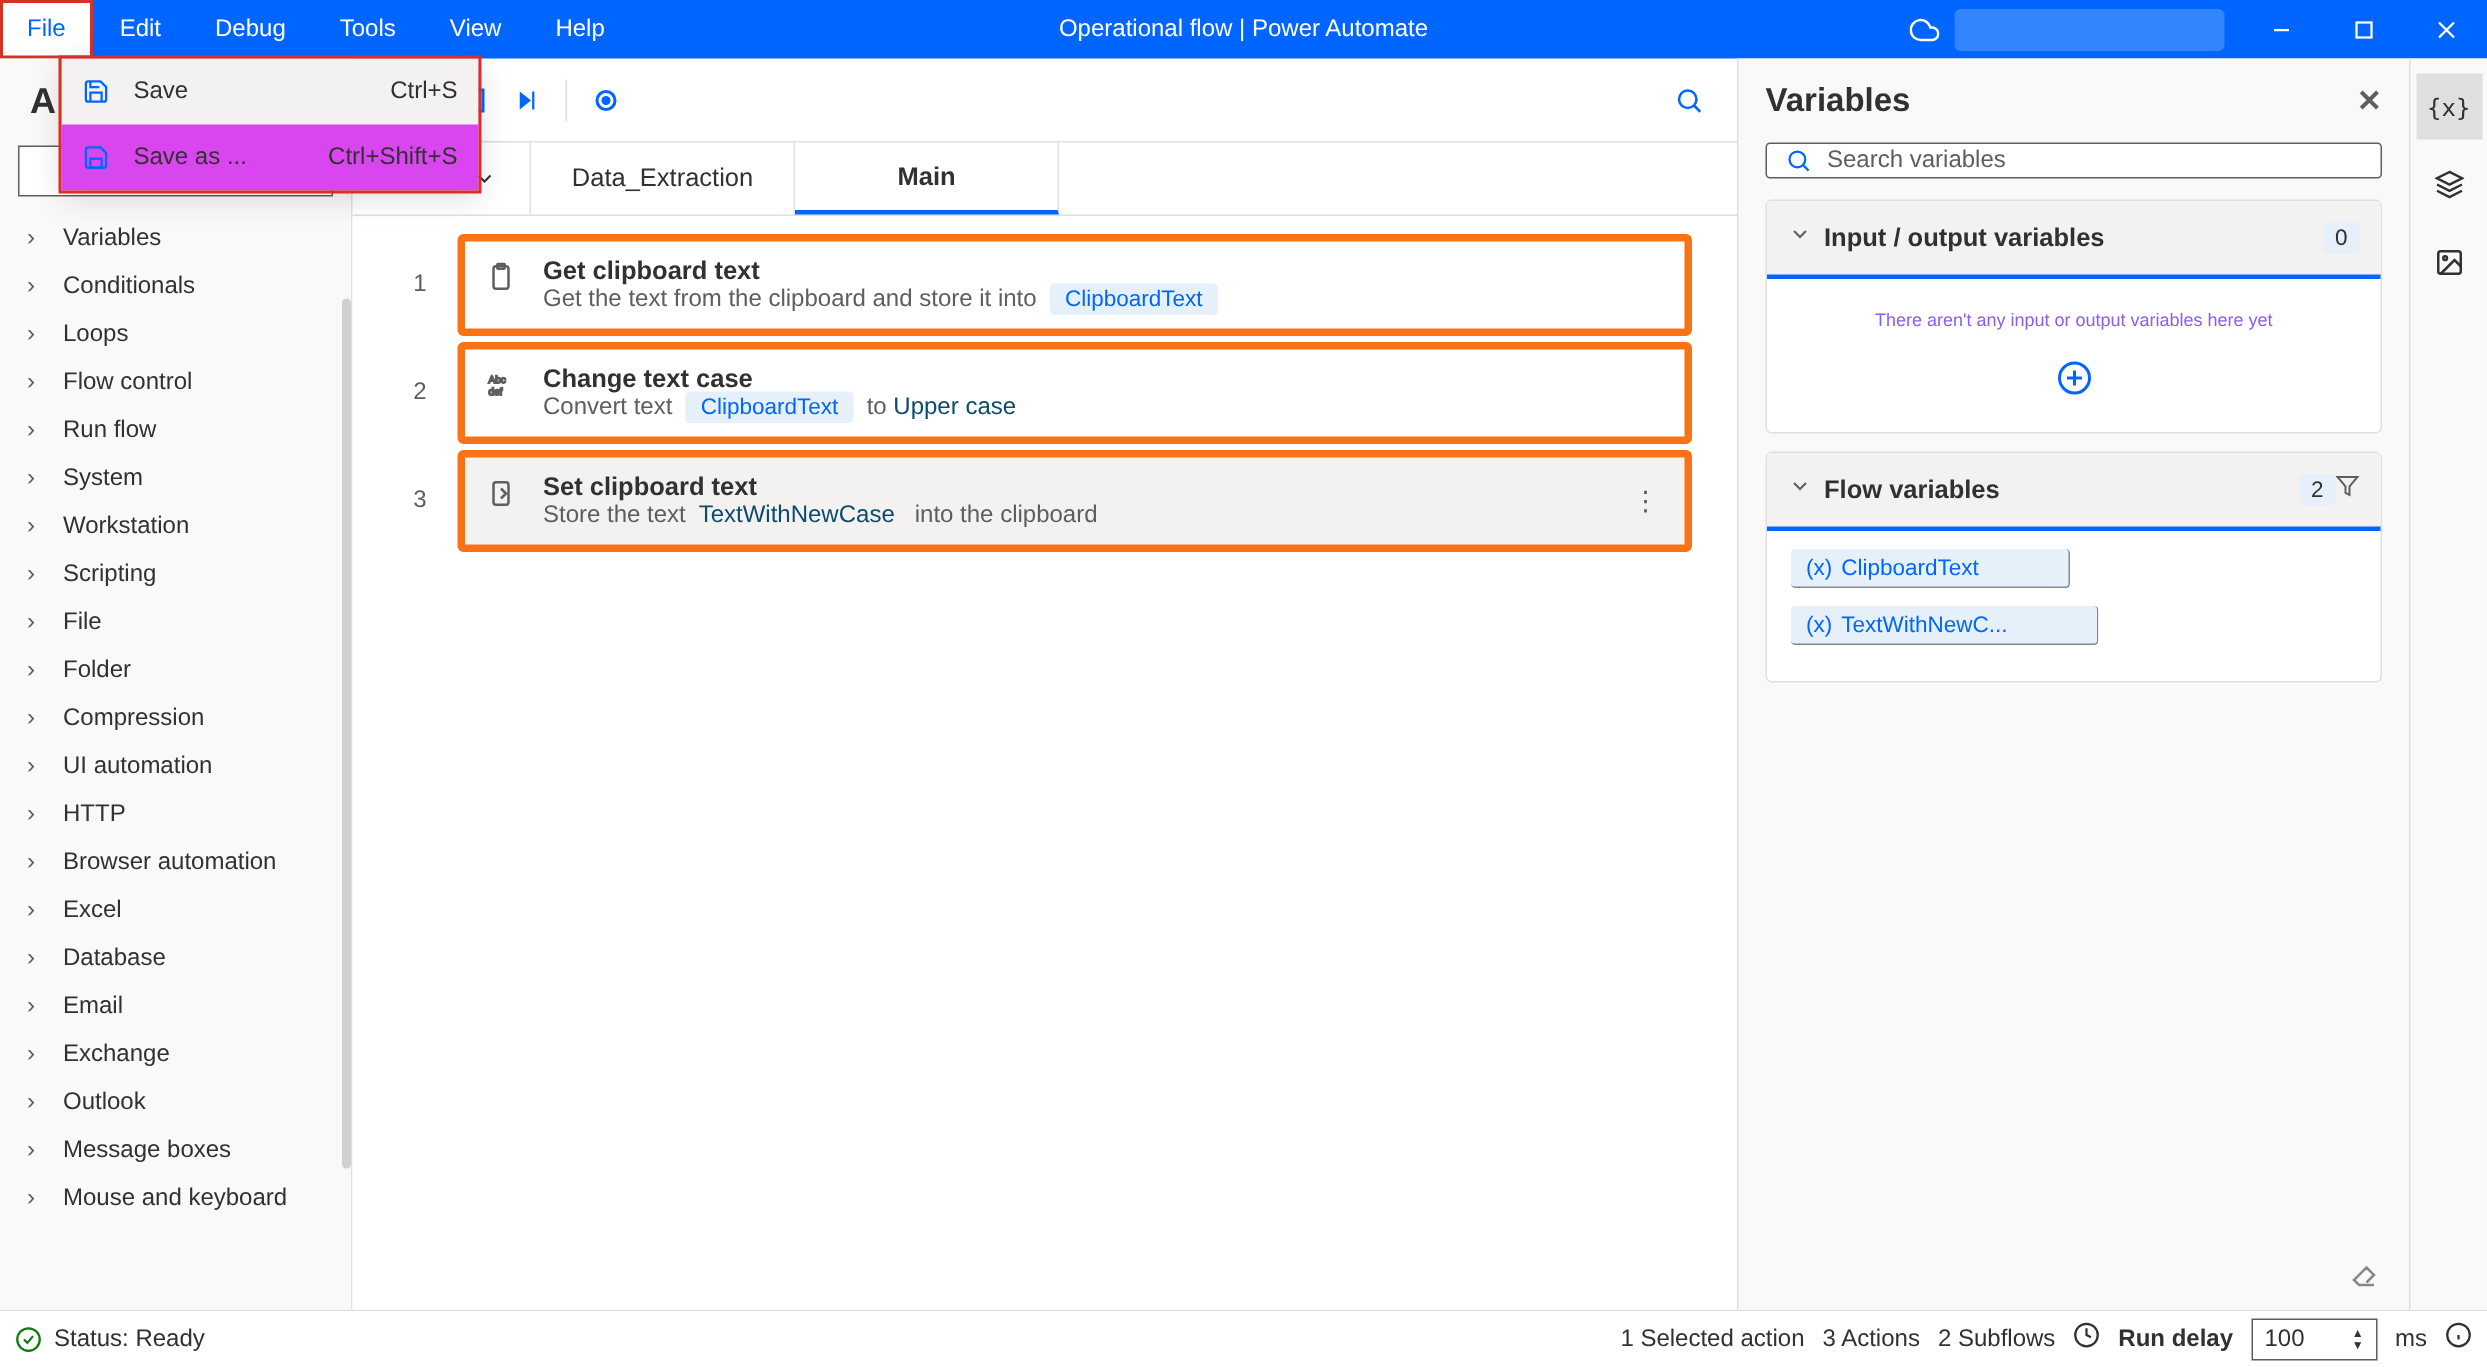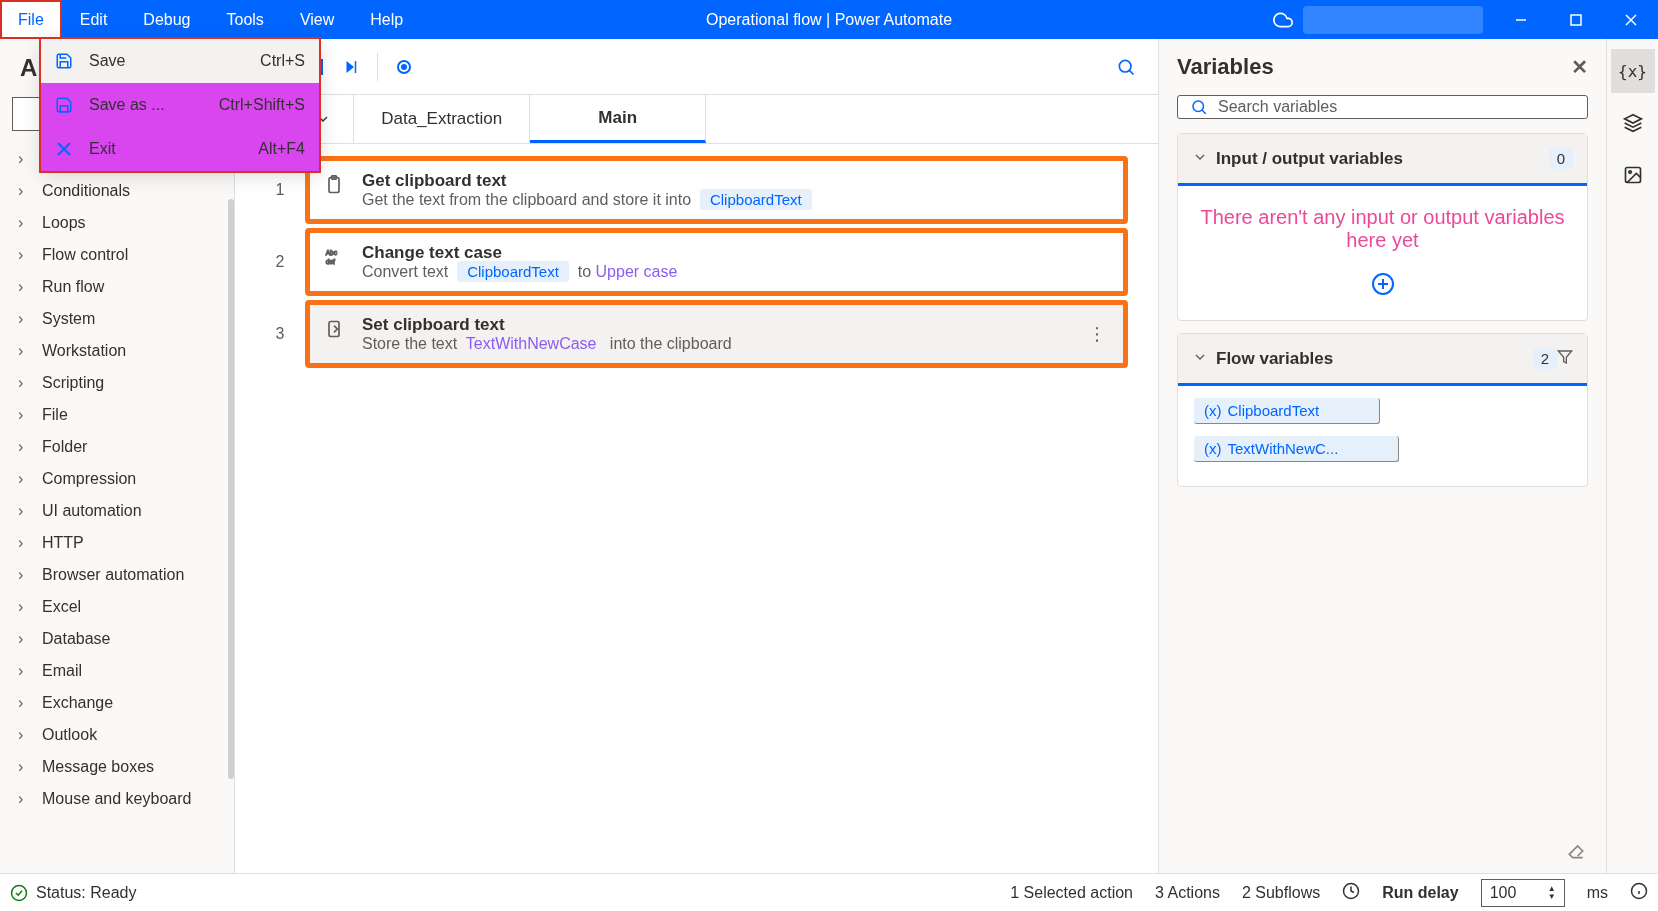--- a/index.html
+++ b/index.html
@@ -279,21 +279,21 @@
   color: #605e5c;
 }
 .var-pill {
   background: #e6f0fb;
   color: #0166FF;
   padding: 2px 10px;
   border-radius: 3px;
   font-size: 15px;
 }
 .var-link {
-  color: #8b5cf6;
+  color: #0c4a6e;
 }
 .card-menu {
   width: 24px;
   color: #605e5c;
   align-self: center;
   font-size: 18px;
   text-align: center;
 }
 
 .right-panel {
@@ -350,22 +350,22 @@
   color: #323130;
   padding: 2px 8px;
   border-radius: 3px;
   font-size: 15px;
   margin-left: 10px;
 }
 .var-filter { margin-left: auto; color: #605e5c; }
 .var-empty {
   padding: 20px;
   text-align: center;
-  color: #ec4899;
-  font-size: 20px;
+  color: #8b5cf6;
+  font-size: 12px;
 }
 .var-add {
   display: flex;
   justify-content: center;
   padding-bottom: 24px;
   color: #0166FF;
   font-size: 24px;
   cursor: pointer;
 }
 .var-list {
@@ -418,21 +418,21 @@
 .statusbar {
   height: 38px;
   border-top: 1px solid #e1dfdd;
   display: flex;
   align-items: center;
   padding: 0 10px;
   font-size: 16px;
   background: #fff;
 }
 .status-icon { color: #107c10; margin-right: 8px; display:flex; }
-.sb-right { margin-left: auto; display: flex; align-items: center; gap: 22px; }
+.sb-right { margin-left: auto; display: flex; align-items: center; gap: 12px; }
 .delay-input {
   width: 84px;
   height: 28px;
   border: 1px solid #605e5c;
   padding: 0 8px;
   display: flex;
   align-items: center;
   justify-content: space-between;
 }
 .spinner { display:flex; flex-direction:column; font-size:8px; line-height:8px; }
@@ -492,30 +492,20 @@
   </div>
   <div class="file-item">
     <span class="fi-icon">
       <svg width="18" height="18" viewBox="0 0 24 24" fill="none" stroke="#0166FF" stroke-width="2">
           <path d="M19 21H5a2 2 0 0 1-2-2V5a2 2 0 0 1 2-2h11l5 5v11a2 2 0 0 1-2 2z"></path>
           <rect x="7" y="13" width="10" height="8"></rect>
         </svg>
     </span>
     <span class="fi-label">Save as ...</span>
     <span class="fi-short">Ctrl+Shift+S</span>
-  </div>
-  <div class="file-item">
-    <span class="fi-icon">
-      <svg width="18" height="18">
-          <line x1="3" y1="3" x2="15" y2="15" stroke="#0166FF" stroke-width="2"></line>
-          <line x1="15" y1="3" x2="3" y2="15" stroke="#0166FF" stroke-width="2"></line>
-        </svg>
-    </span>
-    <span class="fi-label">Exit</span>
-    <span class="fi-short">Alt+F4</span>
   </div>
 </div>
 
 <div class="content">
 
   <div class="left-panel">
     <div class="left-top">A</div>
     <div class="left-search"></div>
     <div class="action-tree" id="action-tree">
         <div class="tree-item">

